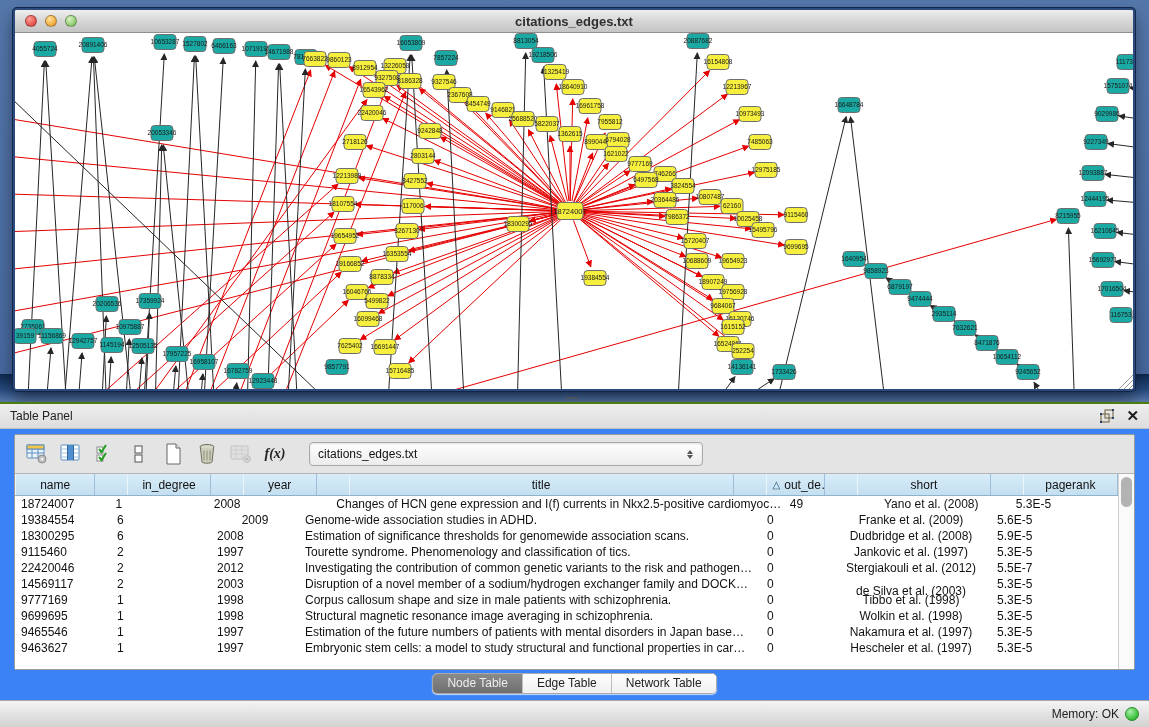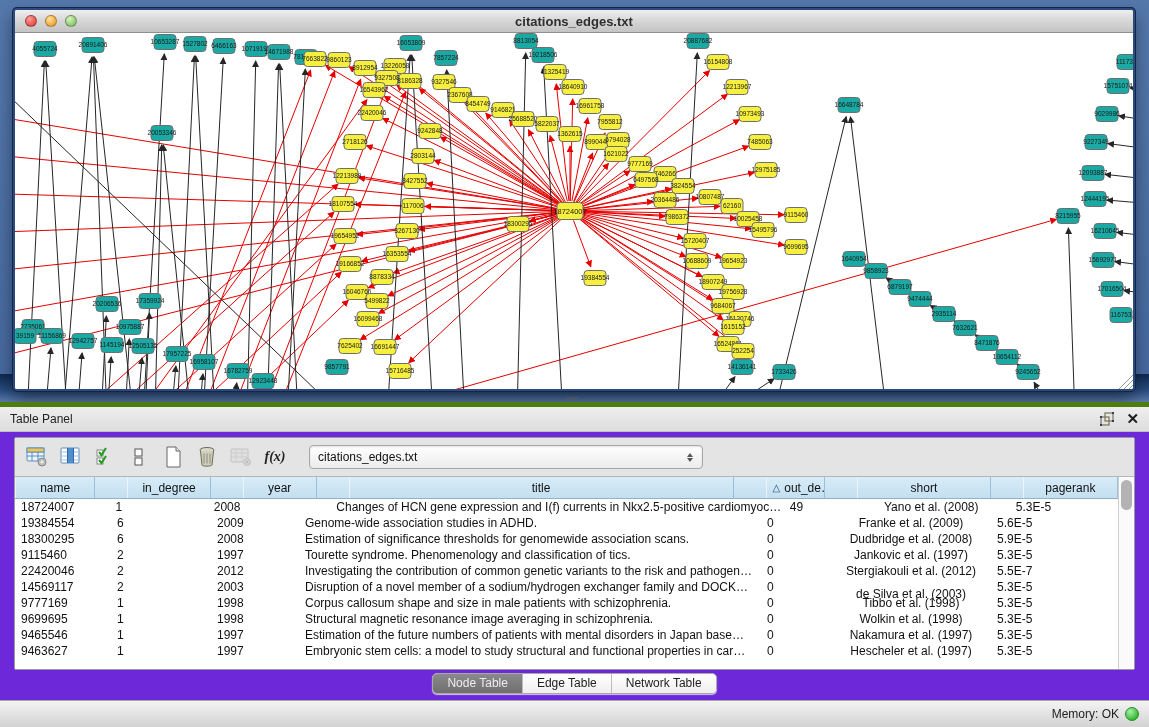--- a/index.html
+++ b/index.html
@@ -31,21 +31,21 @@
   .win-title{
     position:absolute;left:0;right:0;text-align:center;
     font-size:13px;font-weight:bold;color:#2f2f2f;pointer-events:none;
   }
   .canvas{position:relative;width:1118px;height:357px;background:#fff;}
   .canvas svg{display:block;}
   .node-label{font-family:"Liberation Sans",sans-serif;}
   
   .table-panel{
     position:absolute;left:0;top:402px;right:0;bottom:27px;
-    background:#6d28d9;border-top:5px solid #4d7c0f;
+    background:#3b82f6;border-top:2px solid #4d7c0f;
   }
   .panel-titlebar{
     height:24px;display:flex;align-items:center;justify-content:space-between;
     background:linear-gradient(180deg,#eeeeee,#dddddd);
     border-bottom:1px solid #c0c0c0;padding:0 10px;
   }
   .panel-title{font-size:12px;color:#222;}
   .panel-title-icons{display:flex;align-items:center;gap:12px;}
   .float-btn,.close-btn{background:none;border:none;padding:0;cursor:default;display:flex;align-items:center;}
   .close-btn{font-size:15px;font-weight:bold;color:#1c1c1c;line-height:14px;}
@@ -889,21 +889,21 @@
               <div class="td" style="width: 100px;">1</div>
               <div class="td" style="width: 88px;">2008</div>
               <div class="td" style="width: 462px; margin-left: 36px;">Changes of HCN gene expression and I(f) currents in Nkx2.5-positive cardiomyoc…</div>
               <div class="td" style="width: 70px;">49</div>
               <div class="td center" style="width: 160px;">Yano et al. (2008)</div>
               <div class="td" style="width: 110px;">5.3E-5</div>
             </div>
             <div class="tr">
               <div class="td" style="width: 96px;">19384554</div>
               <div class="td" style="width: 100px;">6</div>
-              <div class="td" style="width: 88px;">2009</div>
+              <div class="td" style="width: 88px; text-align: center;">2009</div>
               <div class="td" style="width: 462px;">Genome-wide association studies in ADHD.</div>
               <div class="td" style="width: 70px;">0</div>
               <div class="td center" style="width: 160px;">Franke et al. (2009)</div>
               <div class="td" style="width: 110px;">5.6E-5</div>
             </div>
             <div class="tr">
               <div class="td" style="width: 96px;">18300295</div>
               <div class="td" style="width: 100px;">6</div>
               <div class="td" style="width: 88px;">2008</div>
               <div class="td" style="width: 462px;">Estimation of significance thresholds for genomewide association scans.</div>

